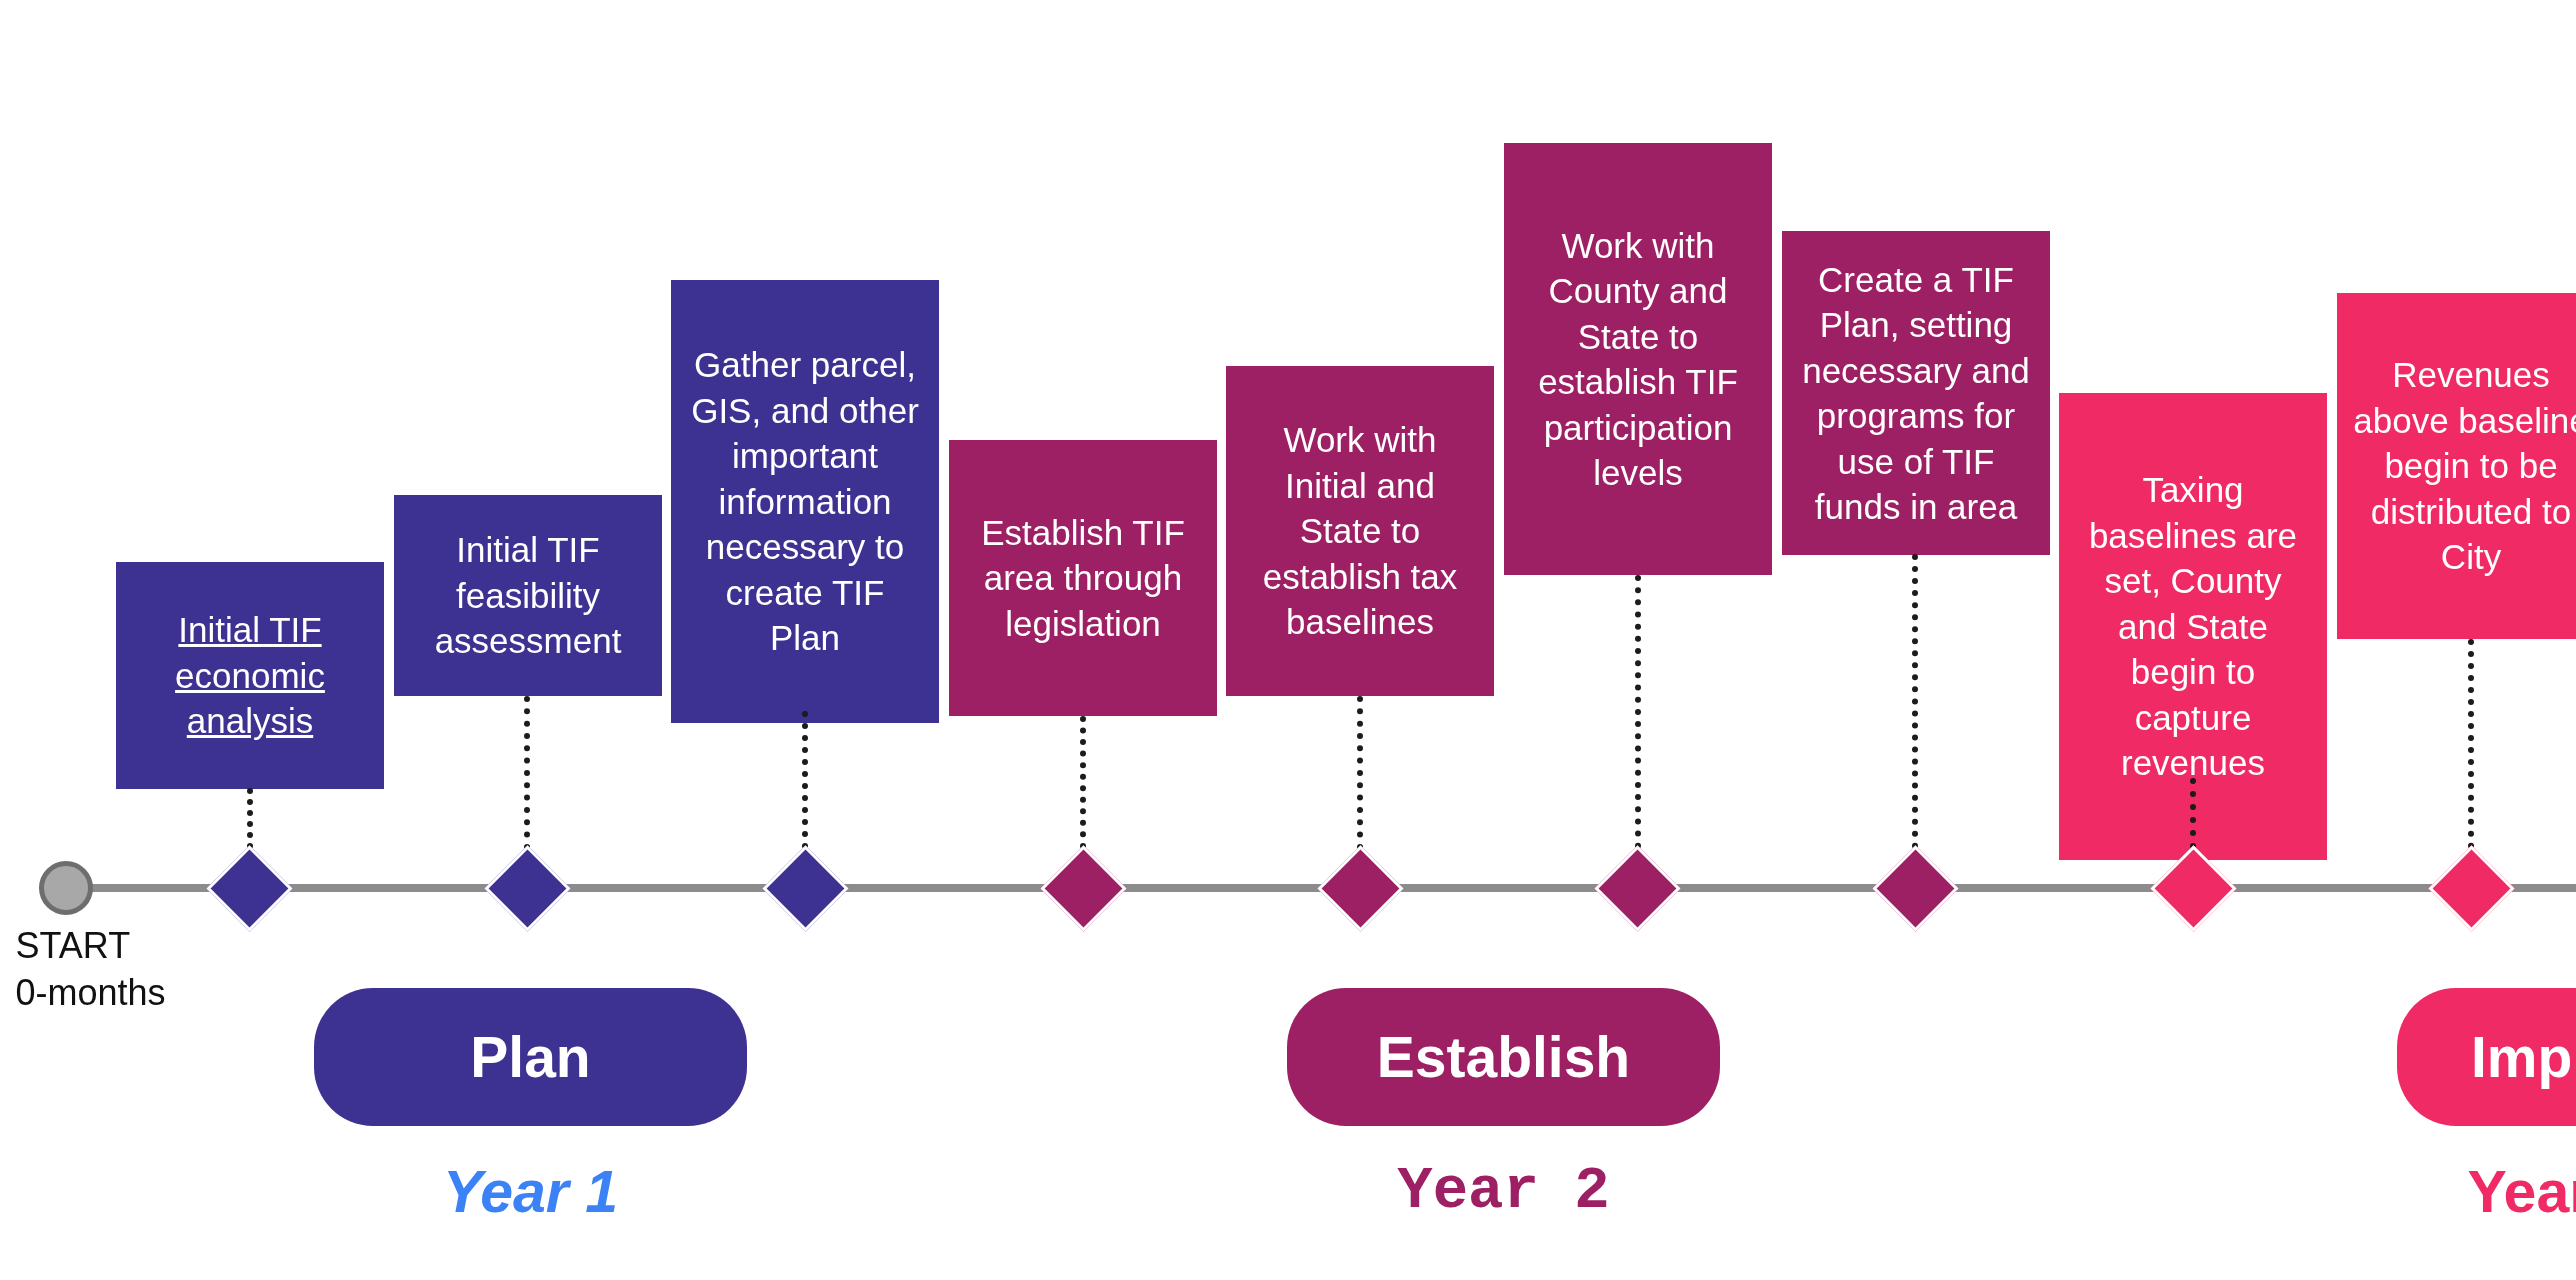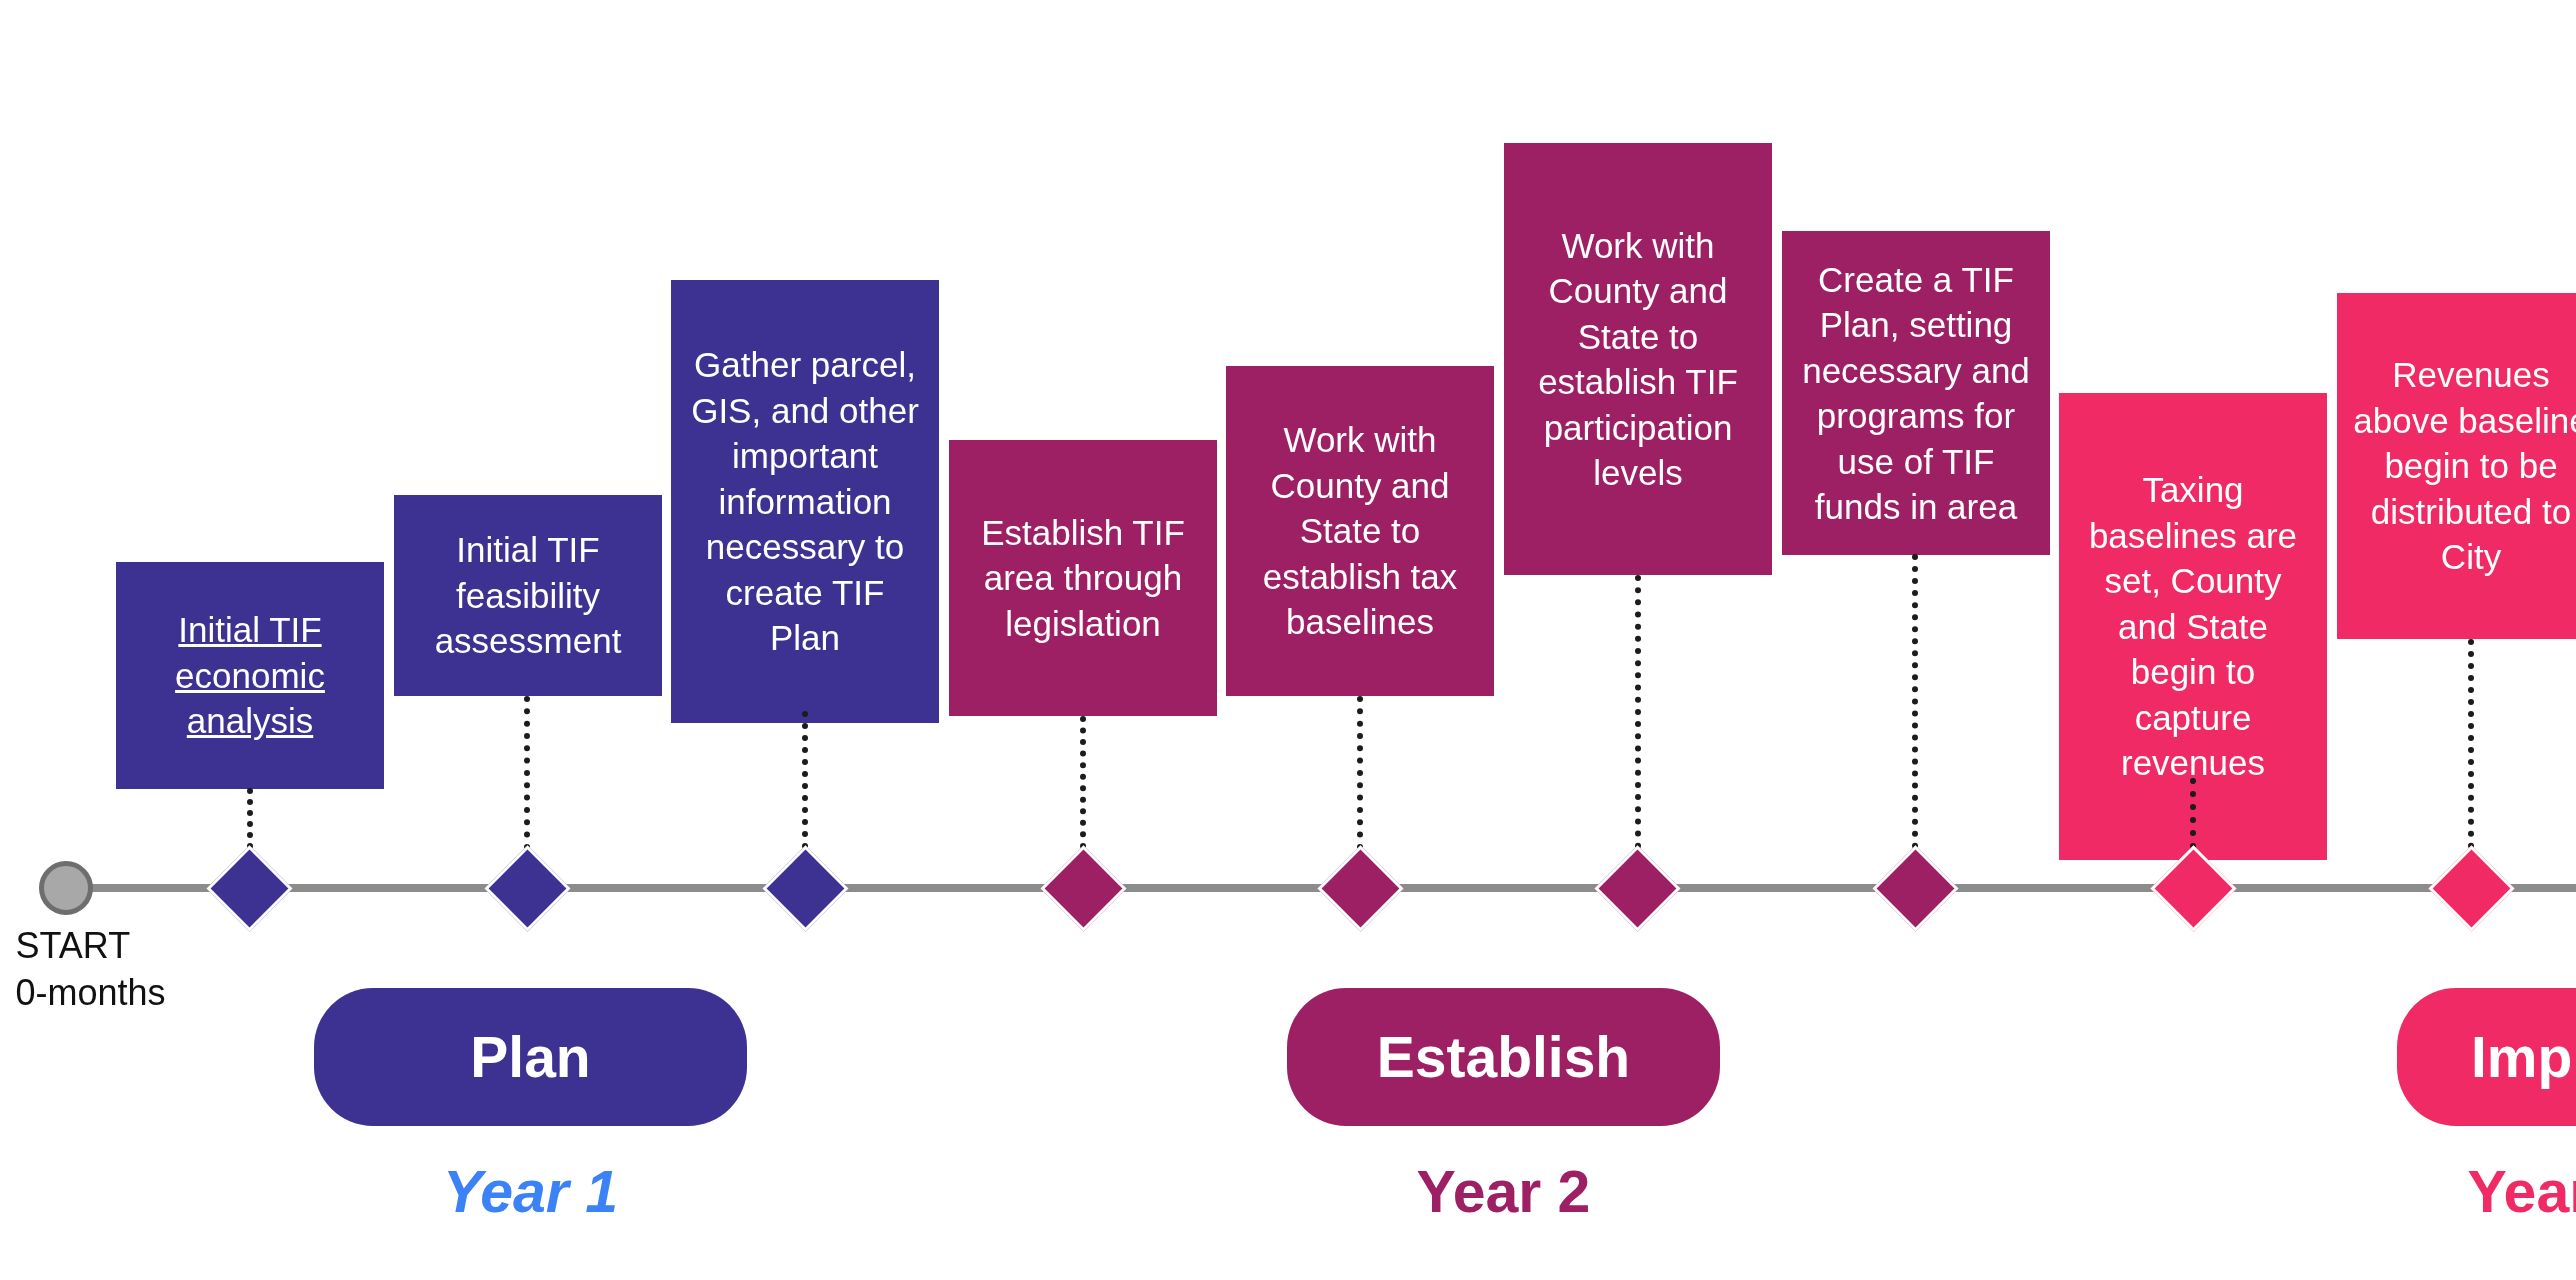--- a/index.html
+++ b/index.html
@@ -23,21 +23,21 @@
 
   
   .pill{position:absolute;top:988px;width:433px;height:138px;border-radius:59px;display:flex;align-items:center;justify-content:center;
     color:#ffffff;font-size:57px;font-weight:bold;}
   .pill.plan{background:#3d3192;}
   .pill.establish{background:#9e2064;}
   .pill.implement{background:#ef2a64;}
 
   .year{position:absolute;top:1158px;width:433px;text-align:center;font-size:59px;font-weight:bold;}
   .year.plan{color:#3b82f6;font-style:italic;}
-  .year.establish{color:#9e2064;}
+  .year.establish{color:#9e2064;font-family:Liberation Mono, monospace;}
   .year.implement{color:#ef2a64;}
 
   
   .cap-label{position:absolute;top:923px;font-size:36px;line-height:1.3;color:#111111;}
   .cap-label.start{left:15.5px;text-align:left;}
 </style>
 </head>
 <body>
 
 <div id="canvas">
@@ -77,21 +77,21 @@
   <div class="milestone establish">
     <div class="box" style="left:949px;top:440px;height:276px;">
       <span>Establish TIF area through legislation</span>
     </div>
     <div class="connector" style="left:1080px;top:716px;height:133px;"></div>
     <div class="diamond" style="left:1053px;top:858px;"></div>
   </div>
 
   <div class="milestone establish">
     <div class="box" style="left:1226px;top:366px;height:330px;">
-      <span>Work with County and State to establish tax baselines</span>
+      <span>Work with Initial and State to establish tax baselines</span>
     </div>
     <div class="connector" style="left:1357px;top:696px;height:154px;"></div>
     <div class="diamond" style="left:1330px;top:858px;"></div>
   </div>
 
   <div class="milestone establish">
     <div class="box" style="left:1504px;top:143px;height:432px;">
       <span>Work with County and State to establish TIF participation levels</span>
     </div>
     <div class="connector" style="left:1635px;top:575px;height:274px;"></div>

